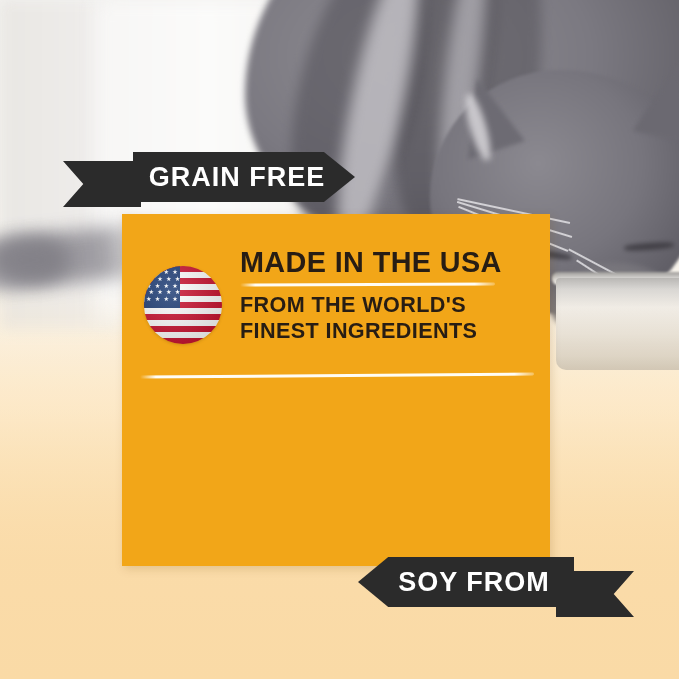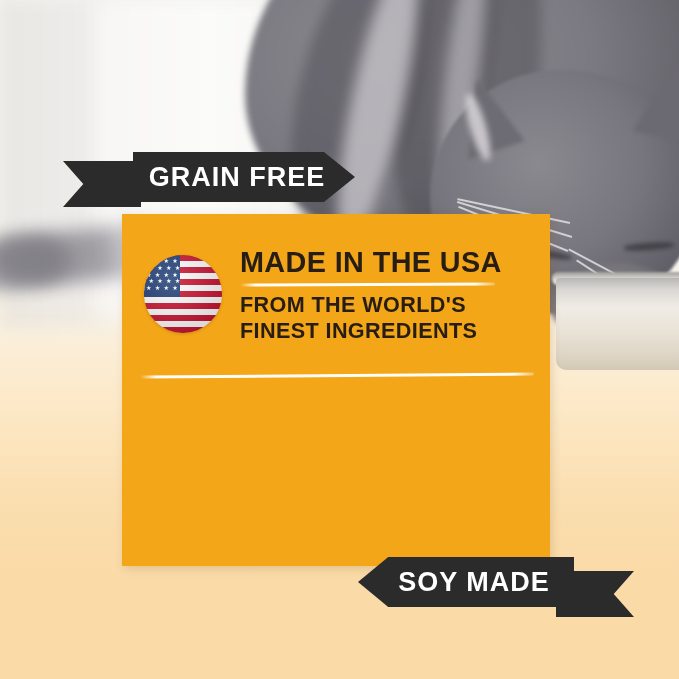--- a/index.html
+++ b/index.html
@@ -219,21 +219,21 @@
   }
   .card-inner {
     position: absolute;
     inset: 0;
     padding: 22px 18px 18px 22px;
     box-sizing: border-box;
   }
 
   .feature-row {
     display: flex;
-    align-items: center;
+    align-items: flex-end;
     gap: 18px;
   }
   .feature-row.first { margin-top: 8px; }
   .feature-row.second { margin-top: 38px; }
 
   .badge {
     flex: 0 0 auto;
     width: 78px; height: 78px;
     border-radius: 50%;
     position: relative;
@@ -472,17 +472,17 @@
         </div>
       </div>
 
       <div class="rule-wide"></div>
 
 
     </div>
   </div>
 
   <div class="ribbon" id="ribbon-soy">
-    <div class="ribbon-label">SOY MADE</div>
+    <div class="ribbon-label">SOY FROM</div>
     <div class="ribbon-tail"></div>
   </div>
 
 </div>
 
 </body></html>

